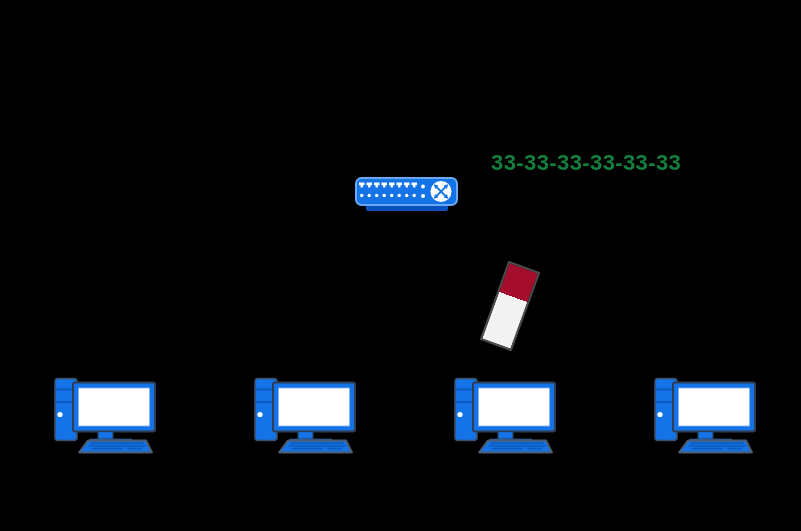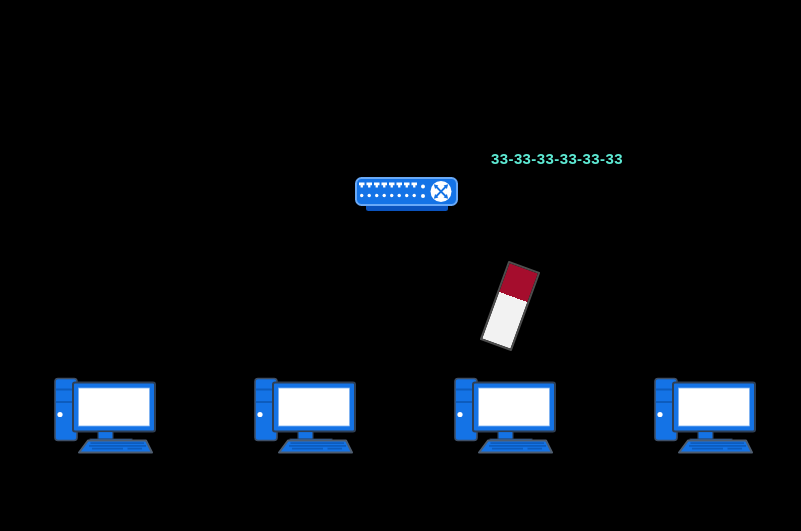--- a/index.html
+++ b/index.html
@@ -3,22 +3,22 @@
 <meta charset="utf-8">
 <style>
   html,body{margin:0;padding:0;background:#000;}
   .stage{
     position:relative;width:801px;height:531px;background:#000000;
     overflow:hidden;font-family:"Liberation Sans",sans-serif;
   }
   .mac-label{
     position:absolute;left:491px;top:150px;
     font-family:"Liberation Sans",sans-serif;
-    font-weight:bold;font-size:15px;letter-spacing:0.4px;
-    color:#5eead4;white-space:nowrap;
+    font-weight:bold;font-size:22px;letter-spacing:0.4px;
+    color:#15803d;white-space:nowrap;
   }
   .eraser{
     position:absolute;left:493px;top:264px;width:34px;height:84px;
     transform:rotate(20deg);transform-origin:50% 50%;
     border:2px solid #4D4D4D;border-radius:1px;box-sizing:border-box;
     background:linear-gradient(to bottom,#A50D2D 0%,#A50D2D 38%,#F2F2F2 38%,#F2F2F2 100%);
   }
   .switch-wrap{position:absolute;left:355px;top:177px;width:104px;height:36px;}
   .pc{position:absolute;width:104px;height:80px;top:375px;}
   .pc1{left:52px;} .pc2{left:252px;} .pc3{left:452px;} .pc4{left:652px;}

